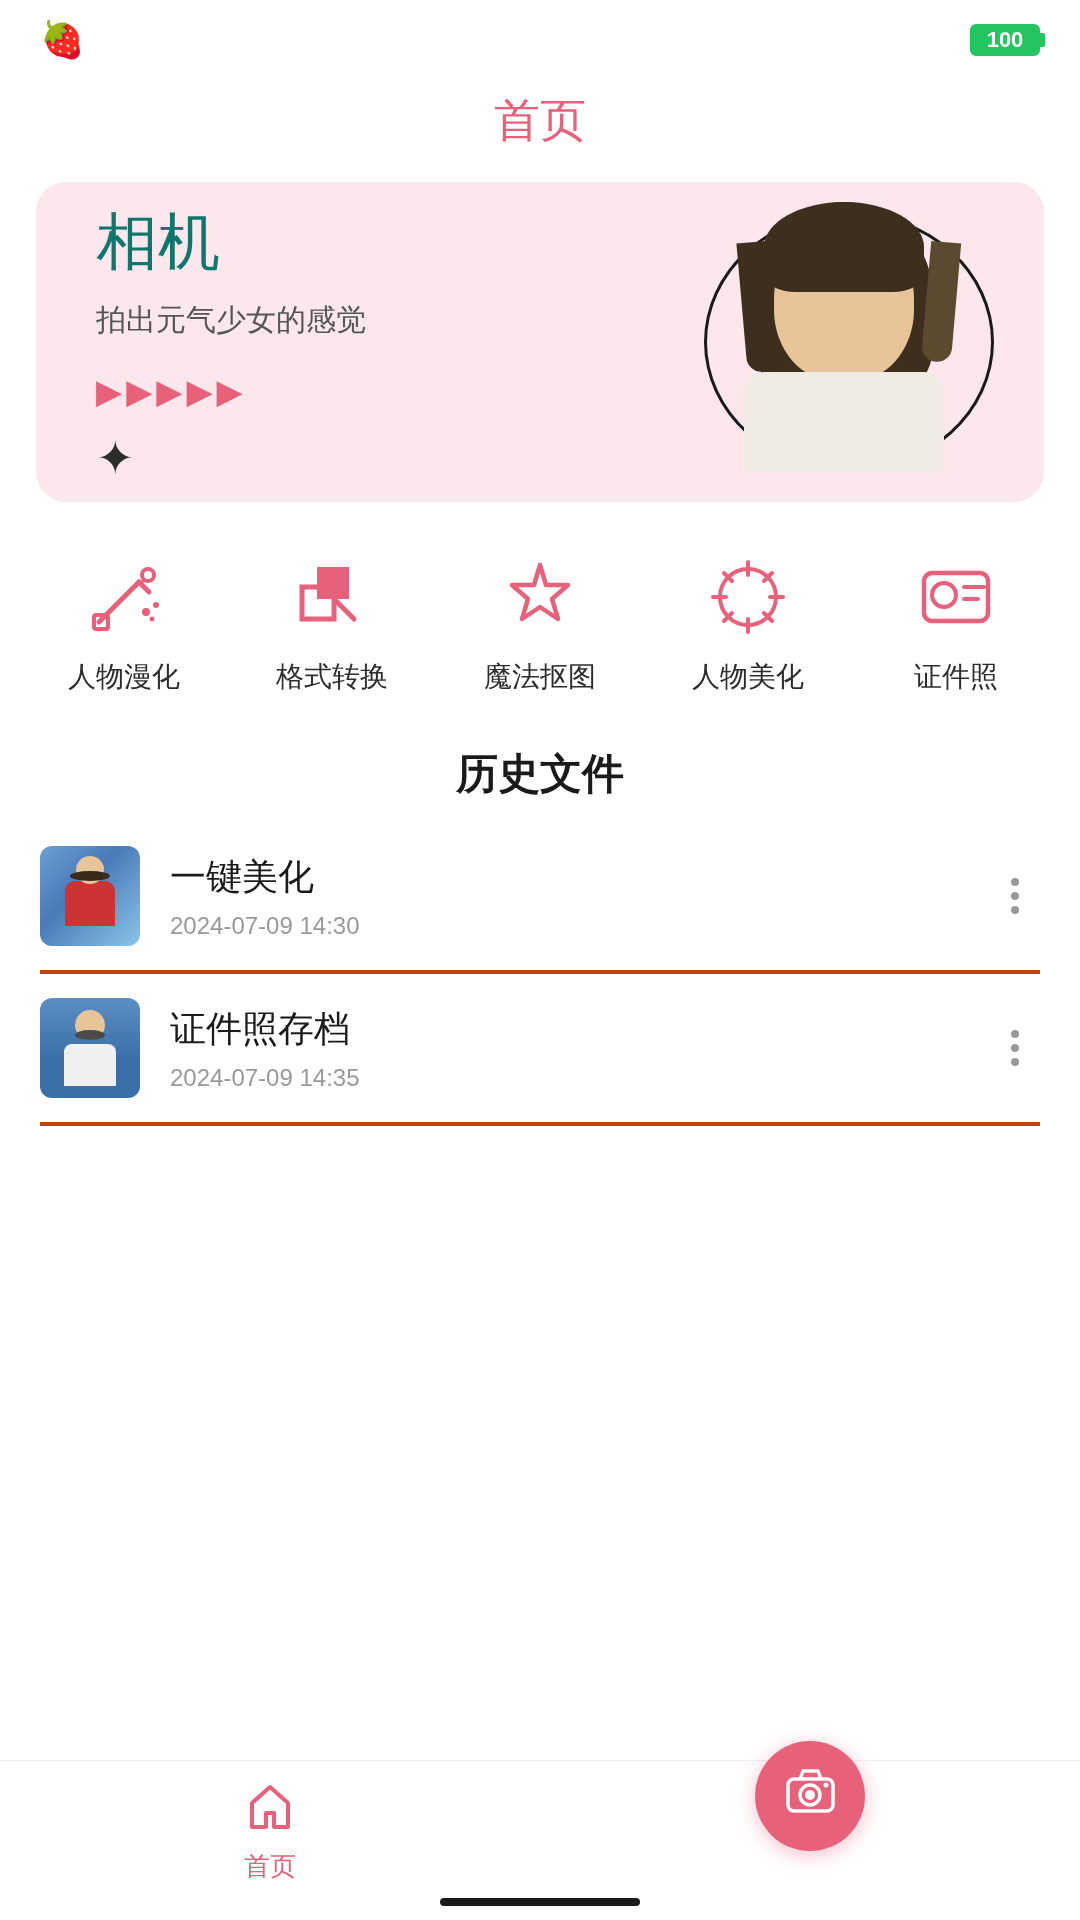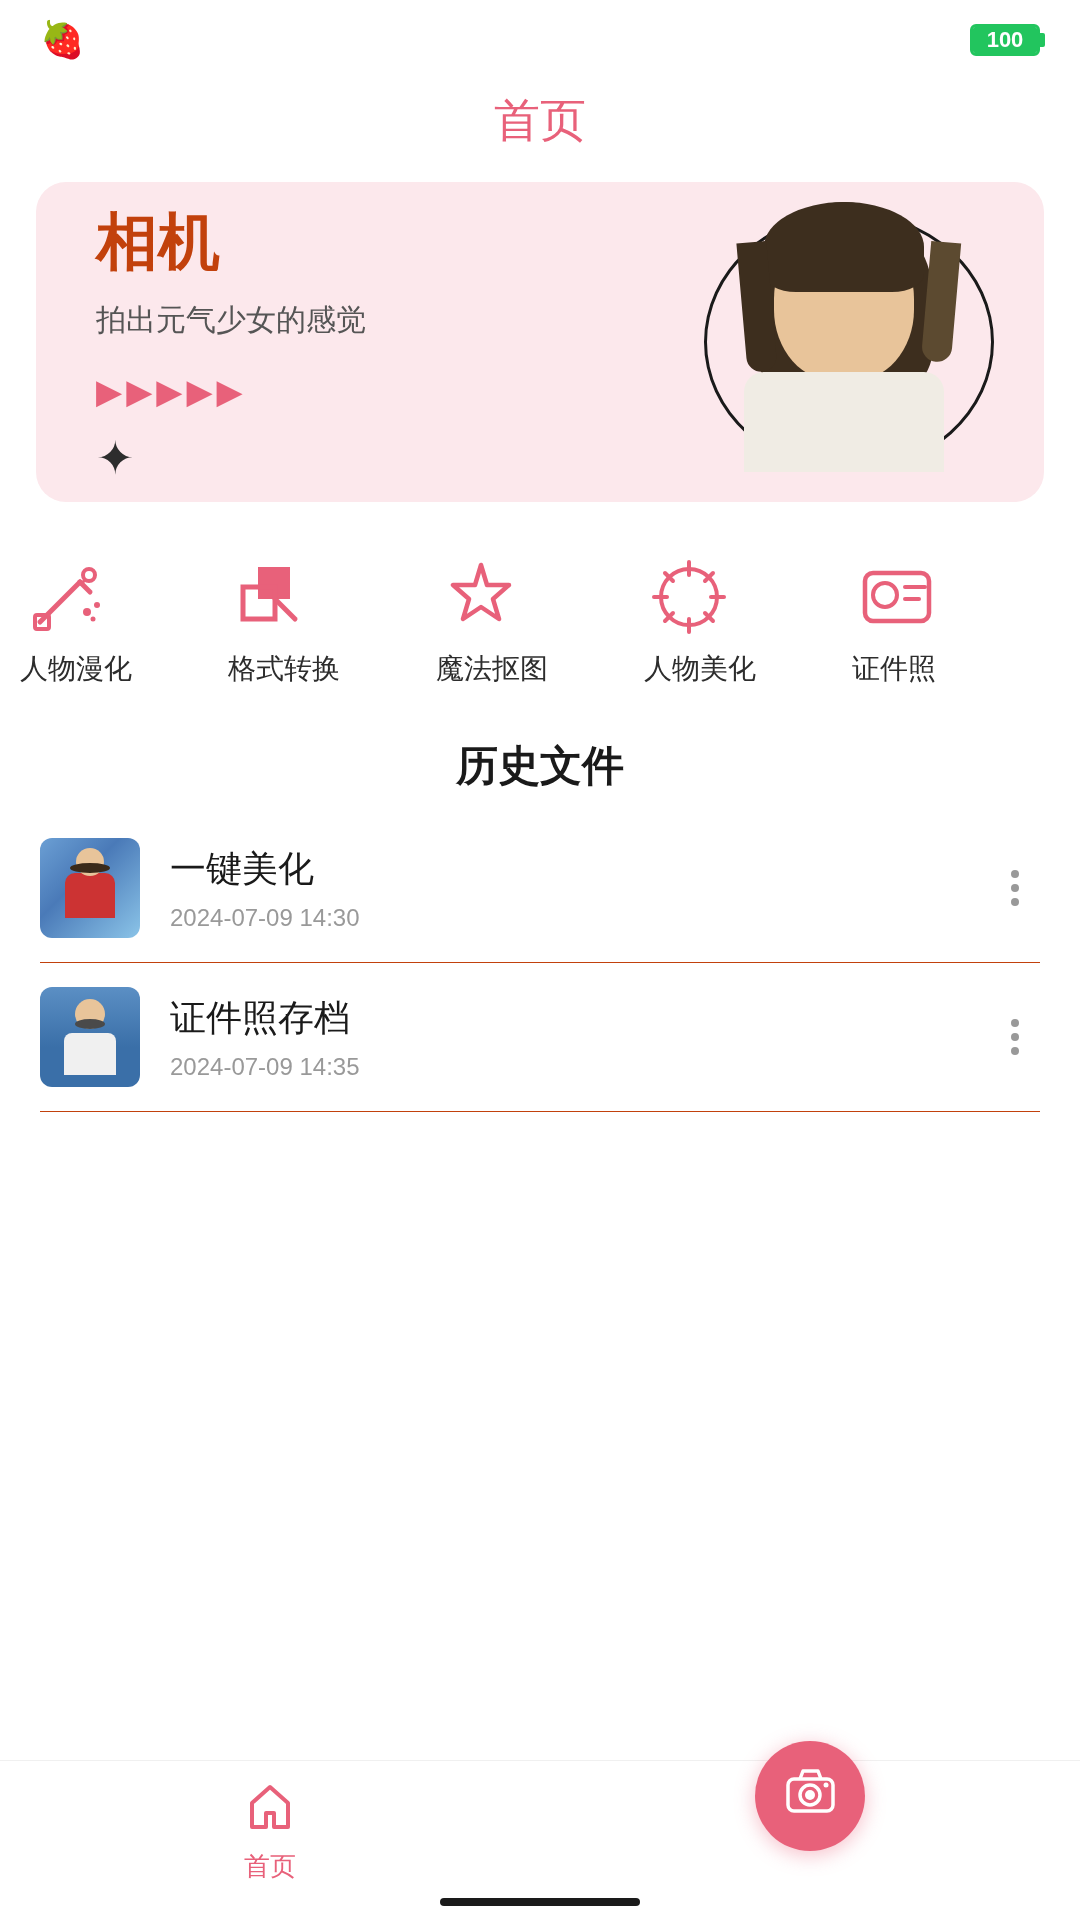--- a/index.html
+++ b/index.html
@@ -86,22 +86,22 @@
       position: relative;
       overflow: hidden;
       height: 320px;
     }
     .banner-text-area {
       flex: 1;
       z-index: 2;
     }
     .banner-title {
       font-size: 62px;
-      font-weight: 700;
-      color: #c2410c;
+      font-weight: 400;
+      color: #0f766e;
       margin-bottom: 16px;
     }
     .banner-subtitle {
       font-size: 30px;
       color: #555;
       margin-bottom: 30px;
     }
     .banner-arrows {
       font-size: 34px;
       color: #e8617a;
@@ -131,22 +131,22 @@
 
     
     .function-grid {
       display: flex;
       justify-content: space-around;
       padding: 50px 20px 20px;
     }
     .function-item {
       display: flex;
       flex-direction: column;
-      align-items: flex-start;
-      gap: 8px;
+      align-items: center;
+      gap: 16px;
       cursor: pointer;
       flex: 1;
     }
     .function-icon {
       width: 90px;
       height: 90px;
       display: flex;
       align-items: center;
       justify-content: center;
     }
@@ -172,21 +172,21 @@
       font-weight: 700;
       color: #1a1a1a;
       margin-bottom: 20px;
       text-align: center;
     }
 
     .history-item {
       display: flex;
       align-items: center;
       padding: 24px 0;
-      border-bottom: 1px solid #c2410c;
+      border-bottom: 4px solid #c2410c;
       position: relative;
     }
     .history-thumb {
       width: 100px;
       height: 100px;
       border-radius: 12px;
       overflow: hidden;
       flex-shrink: 0;
       margin-right: 30px;
     }

